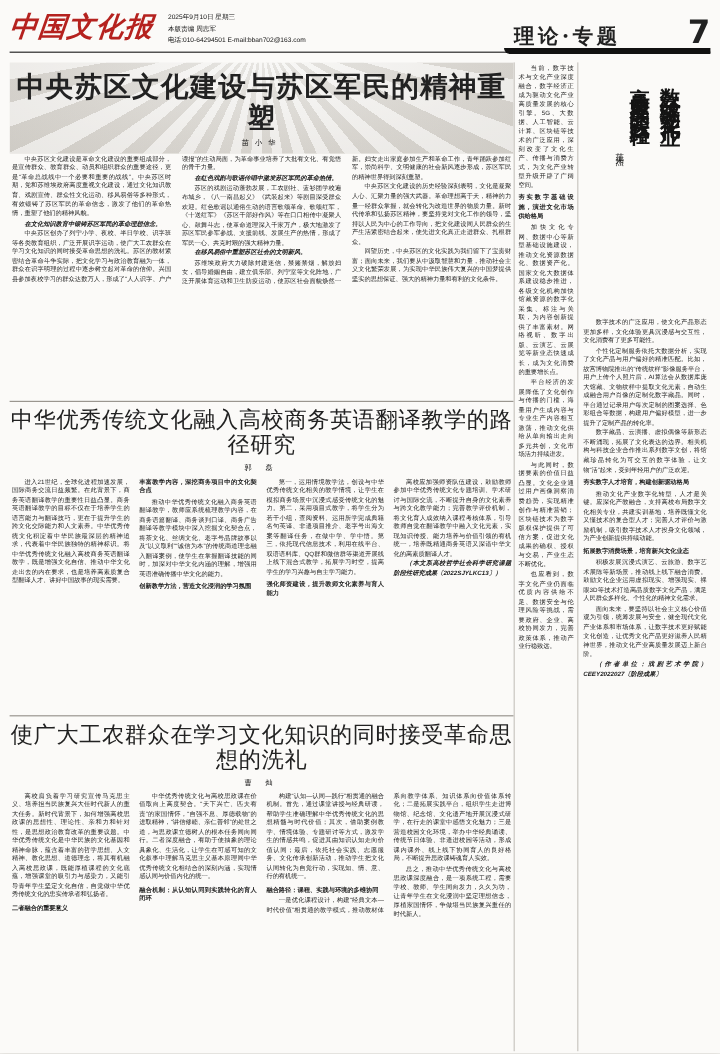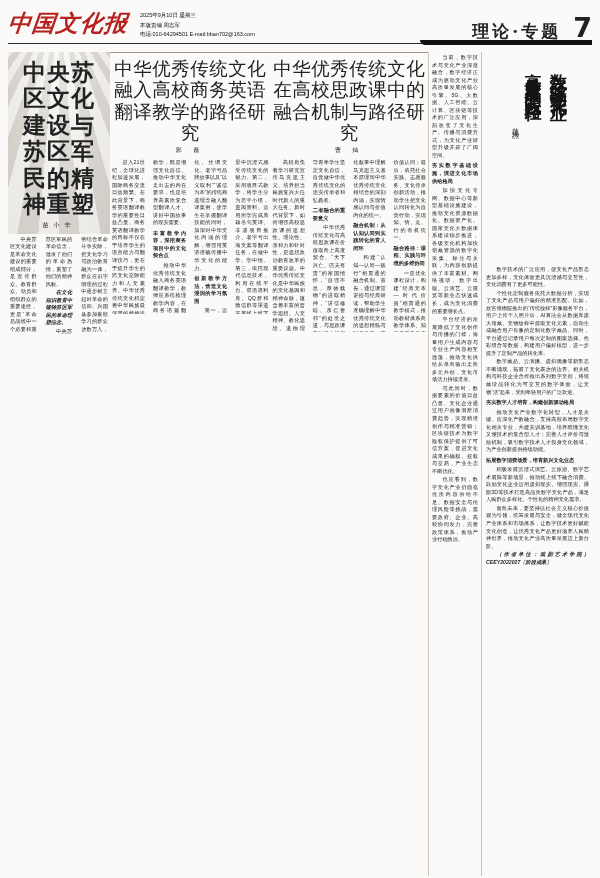--- a/index.html
+++ b/index.html
@@ -4,28 +4,28 @@
 <style>
   html,body{margin:0;padding:0;background:#e8e6e2;}
   .page{position:relative;width:600px;height:878px;margin:0 auto;background:#fbfaf8;
         box-sizing:border-box;padding:6px 8px 4px;font-family:"Liberation Sans",sans-serif;
         color:#222;box-shadow:0 0 6px rgba(0,0,0,.25);overflow:hidden;}
   
   .masthead{display:flex;align-items:flex-start;height:36px;}
   .logo{font-family:"DejaVu Serif",serif;font-weight:bold;font-style:italic;
         font-size:23px;line-height:34px;color:#b5221f;letter-spacing:1px;transform:skewX(-6deg);}
   .mast-info{margin-left:12px;padding-top:5px;font-size:5.5px;line-height:1.75;color:#111;}
-  .mast-right{margin-left:auto;display:flex;align-items:baseline;padding-top:8px;}
+  .mast-right{margin-left:auto;display:flex;align-items:baseline;padding-top:8px;gap:44px;}
   .section-title{font-family:"DejaVu Serif",serif;font-weight:bold;font-size:17px;letter-spacing:3px;}
   .page-num{font-family:"DejaVu Sans",sans-serif;font-weight:bold;font-size:27px;margin-left:12px;line-height:1;}
   .head-rule{position:relative;height:5px;border-top:1.5px solid #2a2a2a;margin-top:1px;}
   .head-rule .thick{position:absolute;right:0;top:-4px;width:172px;height:5px;background:#111;border-radius:0 0 0 8px;}
   
   .content{display:flex;margin-top:3px;height:824px;}
-  .main-left{width:420px;display:flex;flex-direction:row;box-sizing:border-box;}
+  .main-left{width:420px;display:flex;flex-direction:column;box-sizing:border-box;}
   .mid-col{width:54px;box-sizing:border-box;border-left:1px solid #c9c6c0;border-right:1px solid #c9c6c0;
            padding:2px 3px 0;font-size:5.2px;line-height:1.45;text-align:justify;overflow:hidden;}
   .right-col{width:108px;box-sizing:border-box;padding:0 1px 0 4px;overflow:hidden;}
   
   .art{box-sizing:border-box;overflow:hidden;}
   .art+.art{border-top:1px solid #9a968f;}
   #a1{height:282px;}
   #a2{height:262px;}
   #a3{height:280px;}
   .a1-head{text-align:center;padding:7px 4px 2px;
@@ -107,21 +107,21 @@
             <p class="t-p">推动中华优秀传统文化融入商务英语翻译教学，教师应系统梳理教学内容，在商务语篇翻译、商务谈判口译、商务广告翻译等教学模块中深入挖掘文化契合点，将茶文化、丝绸文化、老字号品牌故事以及“以义取利”“诚信为本”的传统商道理念融入翻译案例，使学生在掌握翻译技能的同时，加深对中华文化内涵的理解，增强用英语准确传播中华文化的能力。</p>
             <p class="t-sub">创新教学方法，营造文化浸润的学习氛围</p>
             <p class="t-p">第一，运用情境教学法，创设与中华优秀传统文化相关的教学情境，让学生在模拟商务场景中沉浸式感受传统文化的魅力。第二，采用项目式教学，将学生分为若干小组，查阅资料、运用所学完成典籍名句英译、非遗项目推介、老字号出海文案等翻译任务，在做中学、学中悟。第三，依托现代信息技术，利用在线平台、双语语料库、QQ群和微信群等渠道开展线上线下混合式教学，拓展学习时空，提高学生的学习兴趣与自主学习能力。</p>
             <p class="t-sub">强化师资建设，提升教师文化素养与育人能力</p>
             <p class="t-p">高校应加强师资队伍建设，鼓励教师参加中华优秀传统文化专题培训、学术研讨与国际交流，不断提升自身的文化素养与跨文化教学能力；完善教学评价机制，将文化育人成效纳入课程考核体系，引导教师自觉在翻译教学中融入文化元素，实现知识传授、能力培养与价值引领的有机统一，培养既精通商务英语又深谙中华文化的高素质翻译人才。</p>
             <p class="t-note">（本文系高校哲学社会科学研究课题阶段性研究成果〔2022SJYLKC13〕）</p>
           </div>
       </div>
 
       <div class="art" id="a3">
-        <div class="art-title">中华优秀传统文化在高校思政课中的融合机制与路径研究</div>
+        <div class="art-title">使广大工农群众在学习文化知识的同时接受革命思想的洗礼</div>
         <div class="byline">曹 灿</div>
         <div class="body4">
             <p class="t-p">高校肩负着学习研究宣传马克思主义、培养担当民族复兴大任时代新人的重大任务。新时代背景下，如何增强高校思政课的思想性、理论性、亲和力和针对性，是思想政治教育改革的重要议题。中华优秀传统文化是中华民族的文化基因和精神命脉，蕴含着丰富的哲学思想、人文精神、教化思想、道德理念，将其有机融入高校思政课，既能厚植课程的文化底蕴，增强课堂的吸引力与感染力，又能引导青年学生坚定文化自信，自觉做中华优秀传统文化的忠实传承者和弘扬者。</p>
             <p class="t-sub">二者融合的重要意义</p>
             <p class="t-p">中华优秀传统文化与高校思政课在价值取向上高度契合。“天下兴亡、匹夫有责”的家国情怀，“自强不息、厚德载物”的进取精神，“讲信修睦、亲仁善邻”的处世之道，与思政课立德树人的根本任务同向同行。二者深度融合，有助于使抽象的理论具象化、生活化，让学生在可感可知的文化叙事中理解马克思主义基本原理同中华优秀传统文化相结合的深刻内涵，实现情感认同与价值内化的统一。</p>
             <p class="t-sub">融合机制：从认知认同到实践转化的育人闭环</p>
             <p class="t-p">构建“认知—认同—践行”相贯通的融合机制。首先，通过课堂讲授与经典研读，帮助学生准确理解中华优秀传统文化的思想精髓与时代价值；其次，借助案例教学、情境体验、专题研讨等方式，激发学生的情感共鸣，促进其由知识认知走向价值认同；最后，依托社会实践、志愿服务、文化传承创新活动，推动学生把文化认同转化为自觉行动，实现知、情、意、行的有机统一。</p>
             <p class="t-sub">融合路径：课程、实践与环境的多维协同</p>
             <p class="t-p">一是优化课程设计，构建“经典文本—时代价值”相贯通的教学模式，推动教材体系向教学体系、知识体系向价值体系转化；二是拓展实践平台，组织学生走进博物馆、纪念馆、文化遗产地开展沉浸式研学，在行走的课堂中感悟文化魅力；三是营造校园文化环境，举办中华经典诵读、传统节日体验、非遗进校园等活动，形成课内课外、线上线下协同育人的良好格局，不断提升思政课铸魂育人实效。</p>
             <p class="t-p">总之，推动中华优秀传统文化与高校思政课深度融合，是一项系统工程，需要学校、教师、学生同向发力，久久为功，让青年学生在文化浸润中坚定理想信念，厚植家国情怀，争做堪当民族复兴重任的时代新人。</p>

